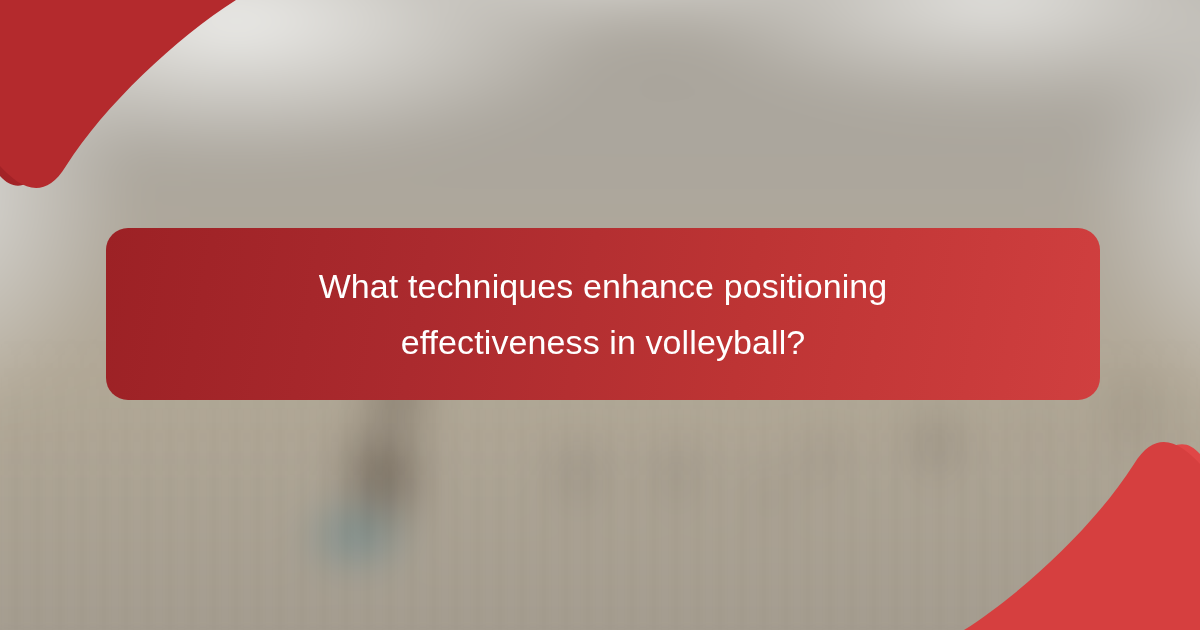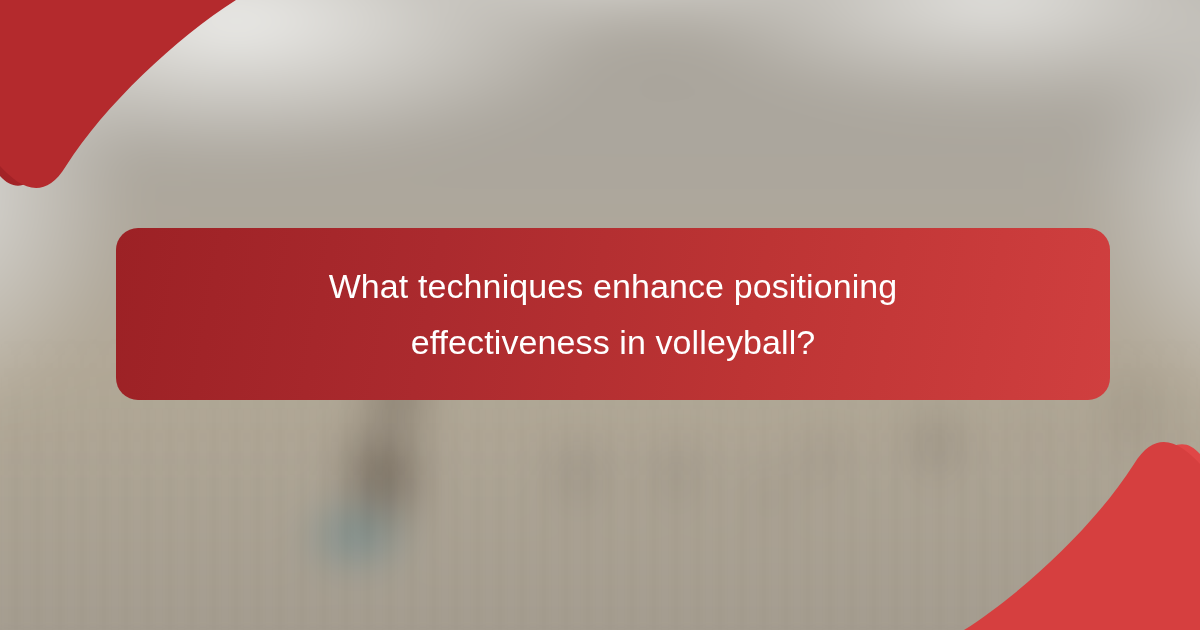--- a/index.html
+++ b/index.html
@@ -77,21 +77,21 @@
   .swoosh {
     position: absolute;
     pointer-events: none;
   }
   .swoosh-tl { top: 0; left: 0; }
   .swoosh-br { bottom: 0; right: 0; }
 
   
   .banner {
     position: absolute;
-    left: 116px;
+    left: 106px;
     top: 228px;
     width: 994px;
     height: 172px;
     border-radius: 22px;
     background: linear-gradient(100deg, #9c2125 0%, #ab2a2e 32%, #bd3434 64%, #d03f3f 100%);
     display: flex;
     align-items: center;
     justify-content: center;
     box-sizing: border-box;
     padding: 0 40px;

